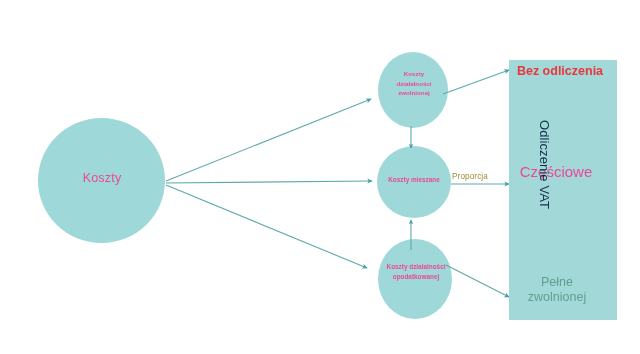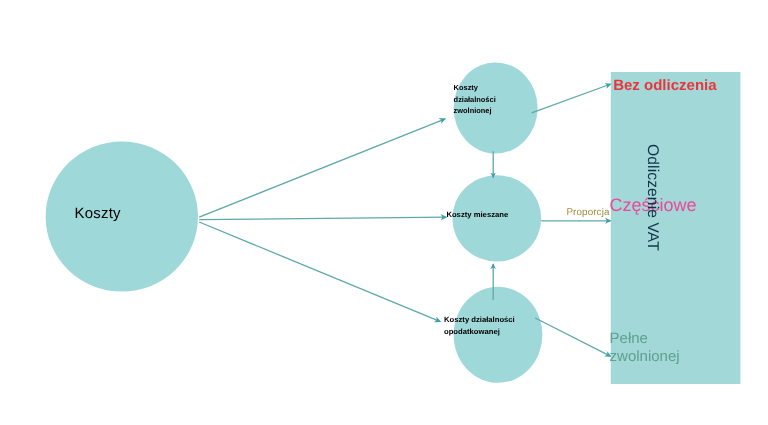--- a/index.html
+++ b/index.html
@@ -20,21 +20,22 @@
   }
   #diagram-svg {
     position: absolute;
     left: 0;
     top: 0;
     width: 640px;
     height: 354px;
   }
   .node-label {
     position: absolute;
-    color: #000000;
+    text-align: center;
+    color: #ec4899;
     line-height: 1.25;
     pointer-events: none;
     white-space: pre-line;
   }
   #label-koszty {
     left: 62px;
     top: 171px;
     width: 80px;
     font-size: 12.5px;
     letter-spacing: 0.2px;
@@ -62,33 +63,32 @@
     font-weight: 700;
     line-height: 1.6;
   }
   #proporcja-label {
     position: absolute;
     left: 452px;
     top: 172px;
     font-size: 8.2px;
     color: #A08B3C;
     letter-spacing: 0.1px;
-    margin-left: 20px;
   }
   #vat-panel {
     position: absolute;
     left: 509px;
     top: 60px;
     width: 108px;
     height: 260px;
     background: #A2D8D8;
   }
   .panel-line {
     position: absolute;
-    text-align: left;
+    text-align: center;
     line-height: 1.22;
     white-space: pre-line;
     pointer-events: none;
   }
   #panel-text-none {
     left: 511px;
     top: 64px;
     width: 98px;
     font-size: 12.5px;
     font-weight: 700;

